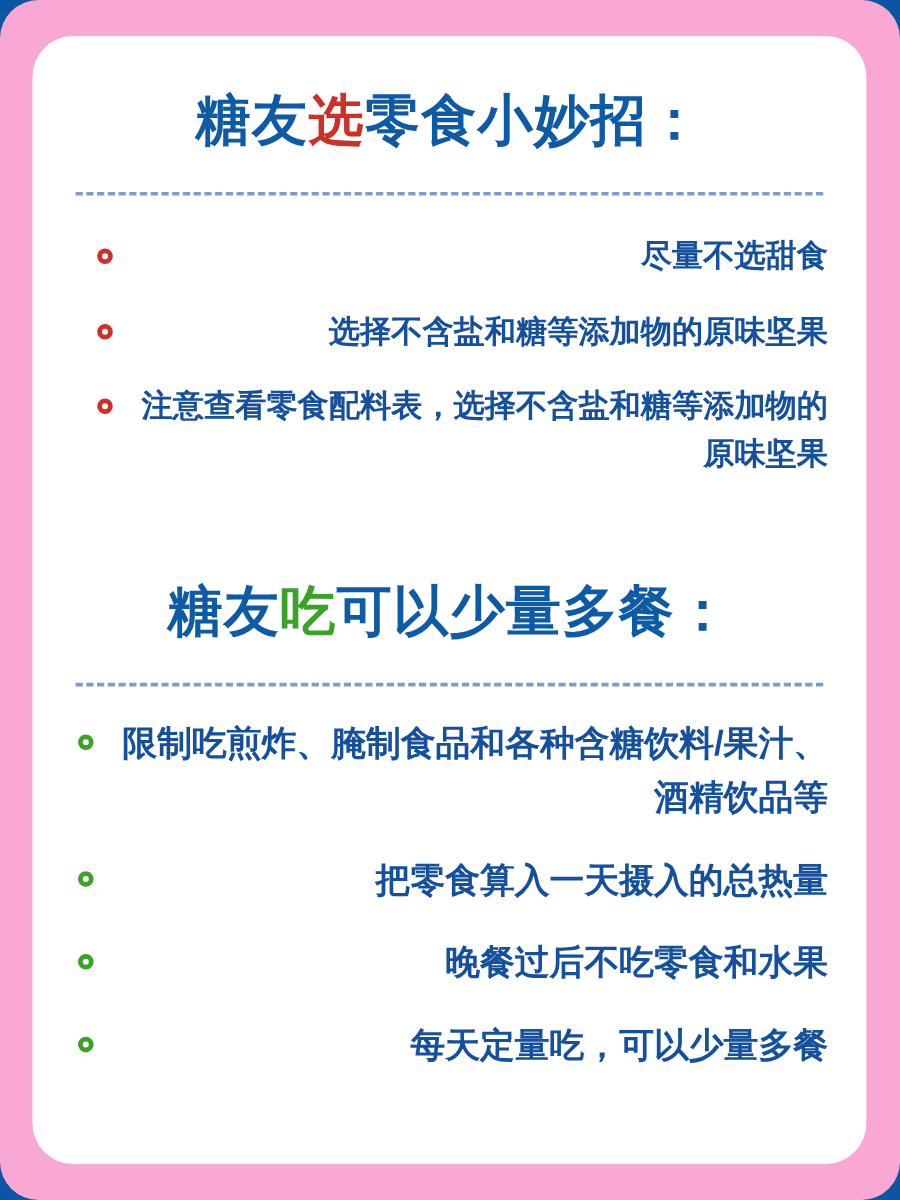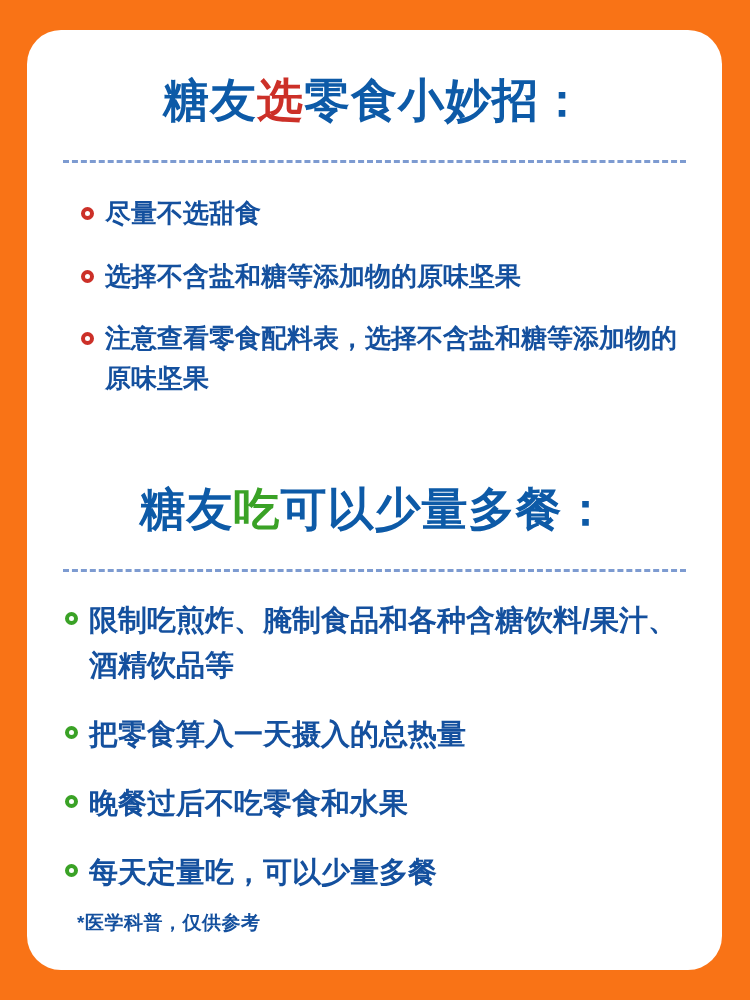--- a/index.html
+++ b/index.html
@@ -10,22 +10,23 @@
     width: 750px;
     height: 1000px;
     background: #0b55a3;
     font-family: "Liberation Sans", "DejaVu Sans", sans-serif;
     overflow: hidden;
   }
   .poster {
     position: relative;
     width: 750px;
     height: 1000px;
-    background: #f97316;
+    background: #f9a8d4;
     box-sizing: border-box;
+    border-radius: 32px;
   }
   .card {
     position: absolute;
     left: 27px;
     top: 30px;
     width: 695px;
     height: 940px;
     background: #ffffff;
     border-radius: 34px;
     box-sizing: border-box;
@@ -63,20 +64,21 @@
   }
   .divider-2 {
     margin-top: 16px;
   }
 
   
   .tip-list {
     list-style: none;
     margin: 0;
     padding: 0;
+    text-align: right;
   }
   .list-1 {
     margin-top: 30px;
     padding-left: 22px;
   }
   .list-2 {
     margin-top: 26px;
     padding-left: 6px;
   }
   .tip-item {
@@ -167,16 +169,15 @@
       <li class="tip-item">
         <span class="bullet bullet-green"></span>
         <span class="tip-text">晚餐过后不吃零食和水果</span>
       </li>
       <li class="tip-item">
         <span class="bullet bullet-green"></span>
         <span class="tip-text">每天定量吃，可以少量多餐</span>
       </li>
     </ul>
 
-    <div class="footnote">*医学科普，仅供参考</div>
 
   </div>
 </div>
 
 </body></html>

